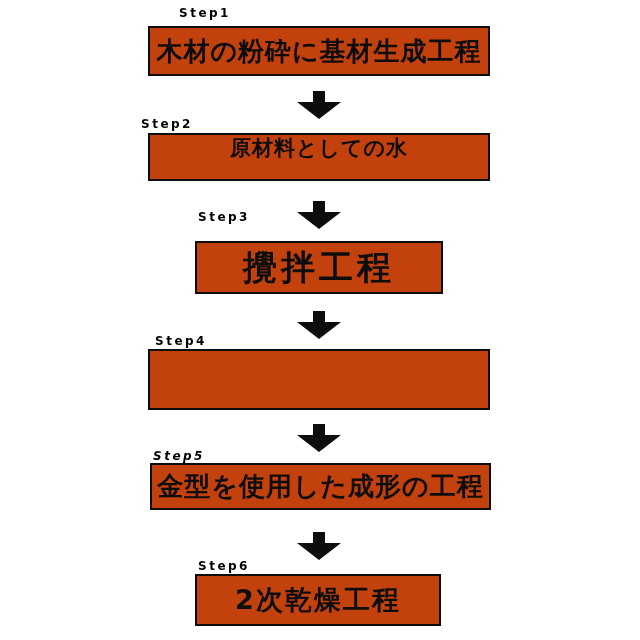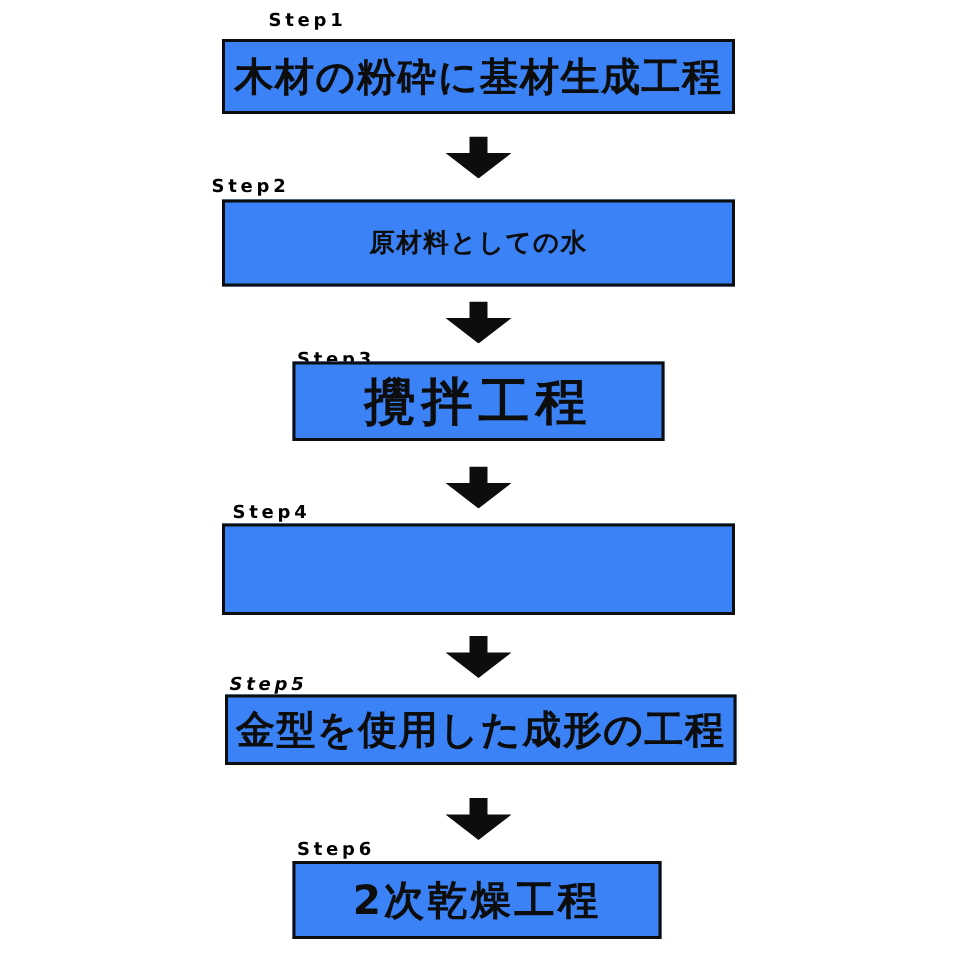--- a/index.html
+++ b/index.html
@@ -21,41 +21,41 @@
     font-family: "DejaVu Sans", "Liberation Sans", sans-serif;
     font-size: 12px;
     font-weight: bold;
     letter-spacing: 2.5px;
     color: #000000;
     white-space: nowrap;
   }
   .step-box {
     position: absolute;
     border: 2px solid #0d0d0d;
-    background: #3b82f6;
+    background: #c2410c;
     box-sizing: border-box;
     display: flex;
     flex-direction: column;
     align-items: center;
     justify-content: center;
     text-align: center;
     font-weight: bold;
     color: #0d0d0d;
     white-space: nowrap;
   }
   .step-box span { display: block; }
 
   
   .lbl1 { left: 155px; top: 6px; margin-left: 24px; }
   .box1 { left: 148px; top: 26px; width: 342px; height: 50px; font-size: 26px; letter-spacing: 1px; }
   
   .lbl2 { left: 141px; top: 117px; }
-  .box2 { left: 148px; top: 133px; width: 342px; height: 58px; font-size: 17px; line-height: 26px; letter-spacing: 1px; }
+  .box2 { left: 148px; top: 133px; width: 342px; height: 48px; font-size: 21px; line-height: 26px; letter-spacing: 1px; justify-content: space-between; }
   
-  .lbl3 { left: 198px; top: 232px; text-align: right; }
+  .lbl3 { left: 198px; top: 210px; text-align: right; }
   .box3 { left: 195px; top: 241px; width: 248px; height: 53px; font-size: 34px; letter-spacing: 4px; }
   
   .lbl4 { left: 155px; top: 334px; }
   .box4 { left: 148px; top: 349px; width: 342px; height: 61px; font-size: 22px; line-height: 27px; letter-spacing: 1px; }
   
   .lbl5 { left: 153px; top: 449px; font-style: italic; }
   .box5 { left: 150px; top: 463px; width: 341px; height: 47px; font-size: 26px; letter-spacing: 1px; }
   
   .lbl6 { left: 198px; top: 559px; }
   .box6 { left: 195px; top: 574px; width: 246px; height: 52px; font-size: 27px; letter-spacing: 2px; }

